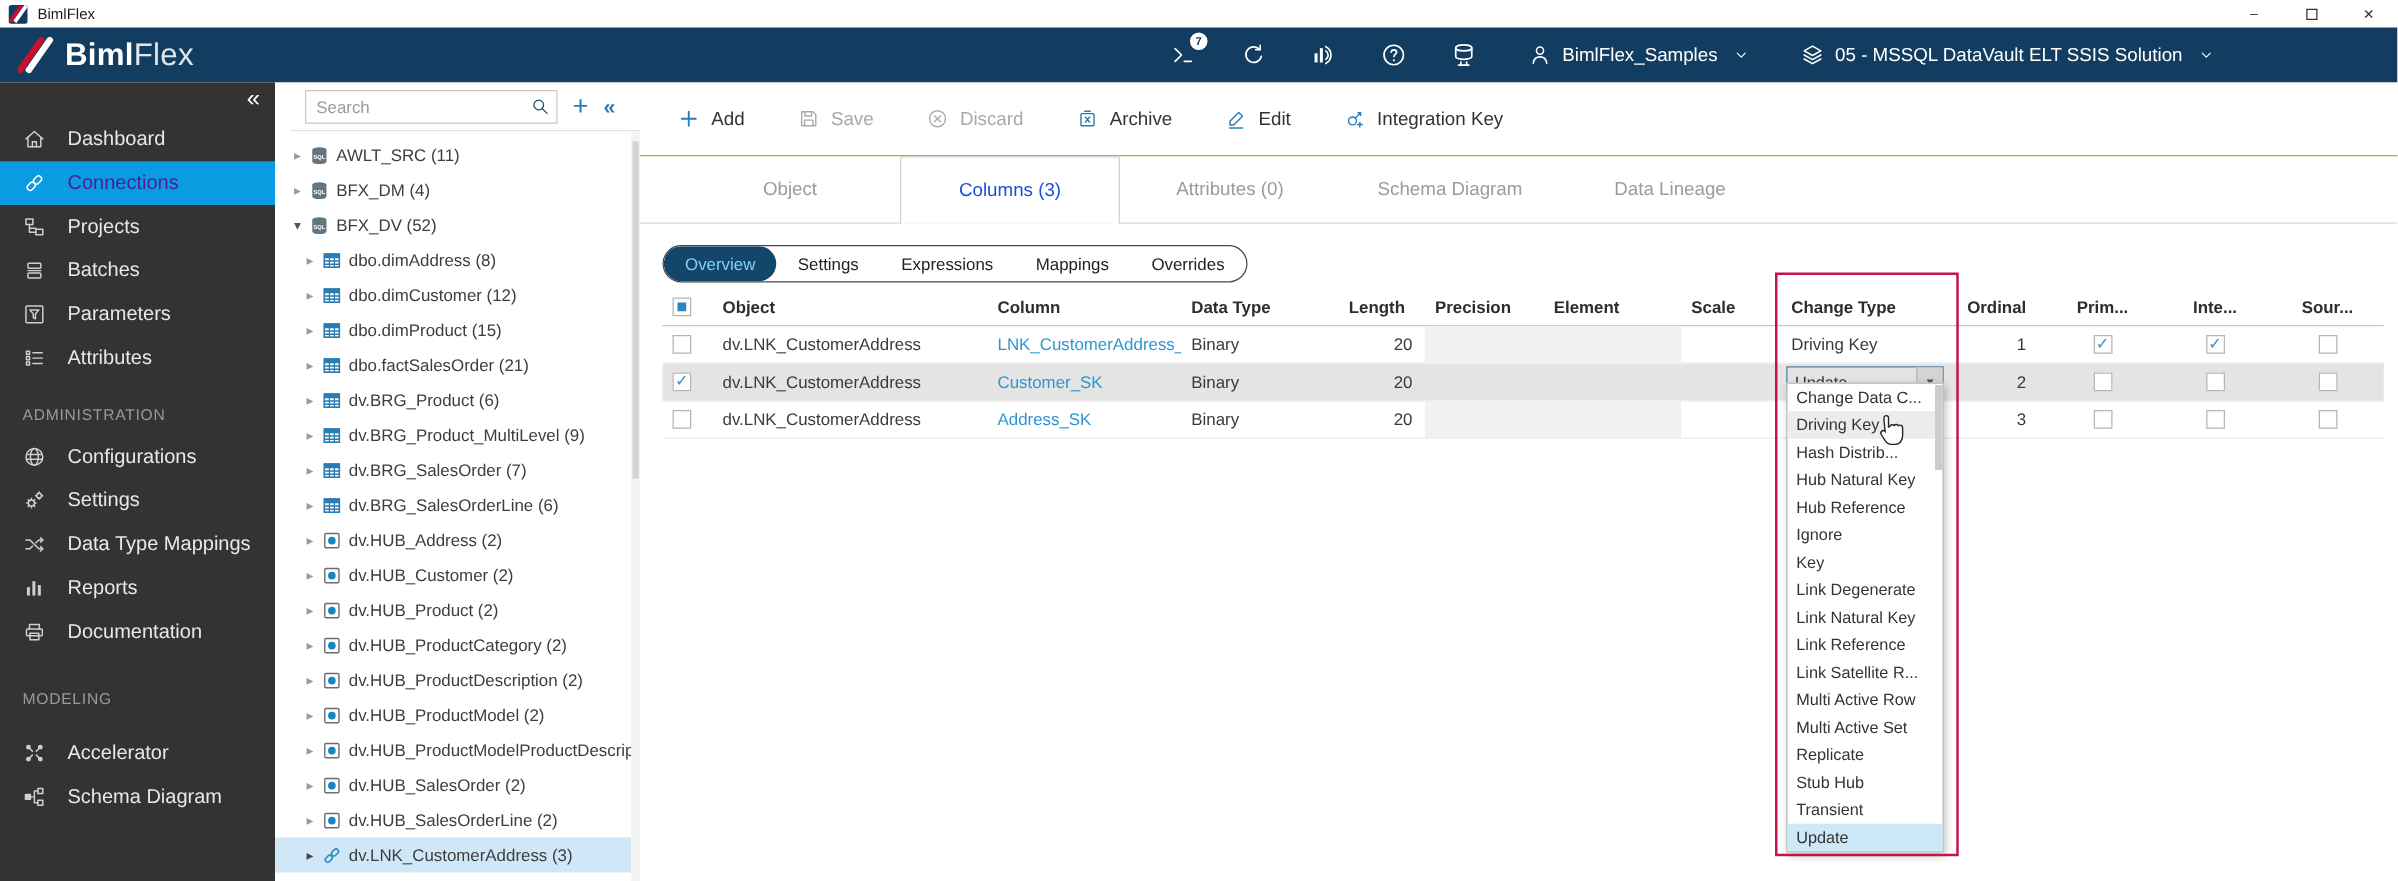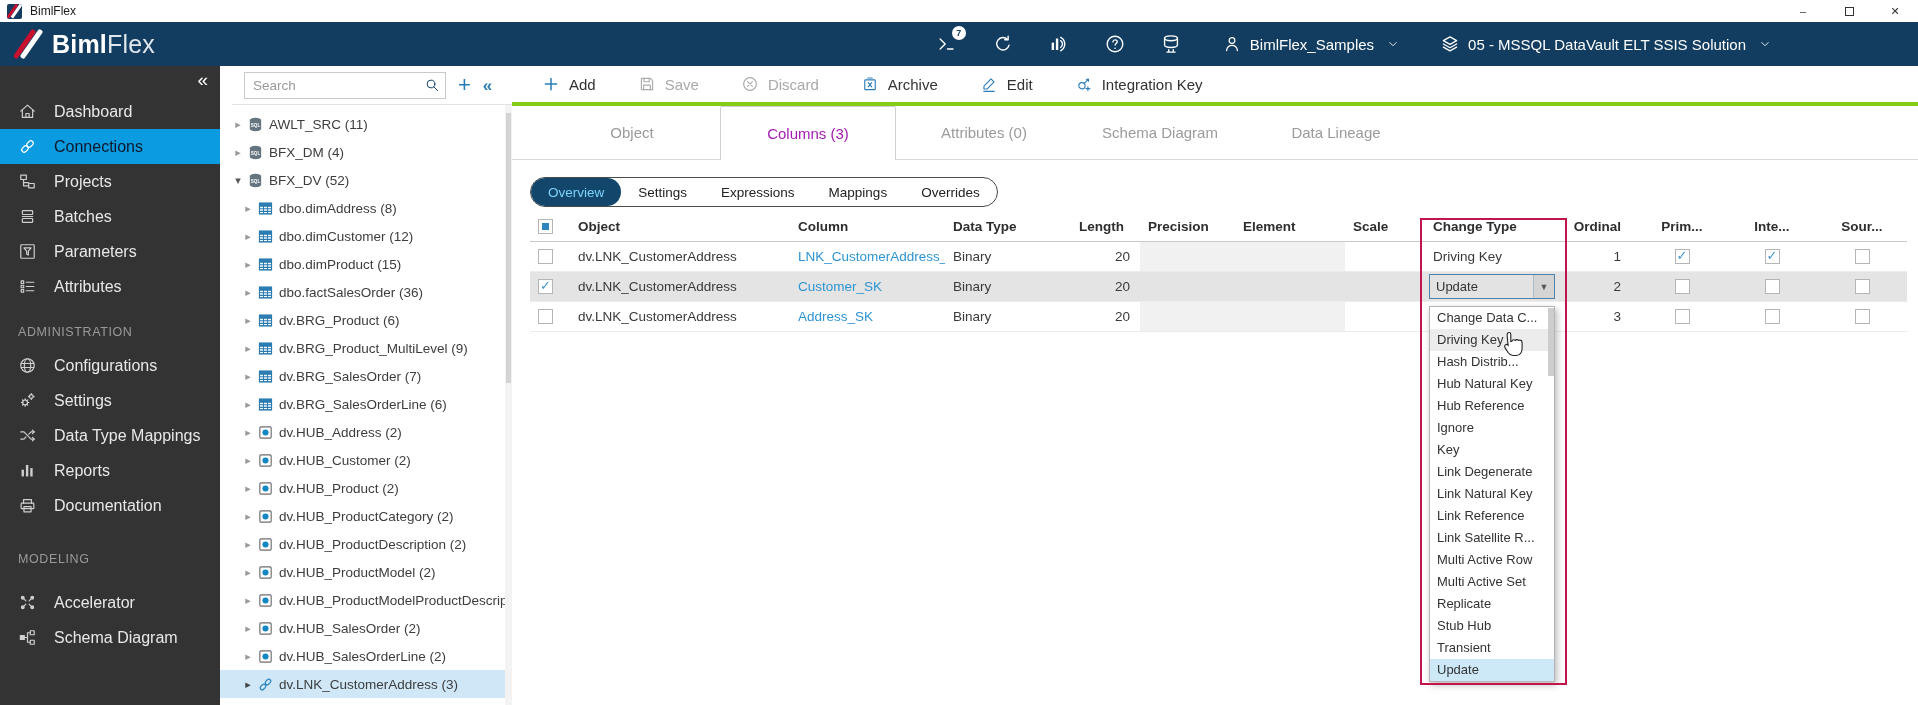--- a/index.html
+++ b/index.html
@@ -31,21 +31,21 @@
   .nav-ico .badge { position:absolute; top:-7px; right:-8px; background:#fff; color:#123d60; font-size:9px; font-weight:bold; width:14px; height:14px; border-radius:50%; display:flex; align-items:center; justify-content:center; }
   .nav-group { display:flex; align-items:center; gap:8px; margin-left:40px; font-size:15px; color:#fff; }
   .nav-group .gico { width:20px; height:20px; color:#fff; }
   .nav-group .chev { width:14px; height:14px; color:#fff; margin-left:4px; }
 
   
   .sidebar { position:absolute; top:66px; left:0; width:220px; bottom:0; background:#333333; padding-top:28px; }
   .sb-collapse { position:absolute; top:4px; right:12px; color:#fff; font-size:19px; line-height:1; cursor:default; }
   .sb-item { height:35px; display:flex; align-items:center; padding-left:18px; gap:17px; color:#e8e8e8; font-size:16px; cursor:default; }
   .sb-item .sico { width:19px; height:19px; color:#cfcfcf; flex:none; }
-  .sb-item.active { background:#0a9be0; color:#0f172a; }
+  .sb-item.active { background:#0a9be0; color:#4c1d95; }
   .sb-item.active .sico { color:#fff; }
   .sb-label { color:#9a9a9a; font-size:12.5px; letter-spacing:.6px; padding-left:18px; margin-top:12px; height:32px; line-height:32px; }
   .sb-label.model { margin-top:20px; margin-bottom:10px; }
 
   
   .treepanel { position:absolute; top:66px; left:220px; width:292px; bottom:0; background:#fff;padding-left:12px; }
   .tree-head { height:39px; display:flex; align-items:center; padding:0 10px 0 12px; gap:12px; border-bottom:1px solid #e3e3e3; }
   .searchwrap { position:relative; width:202px; }
   .searchwrap input { width:100%; height:27px; border:1px solid #c9c9c9; padding:0 26px 0 8px; font-size:13.5px; color:#333; font-family:"Liberation Sans",sans-serif; outline:none; }
   .searchwrap input::placeholder { color:#9a9a9a; }
@@ -59,29 +59,29 @@
   .titem .ticon { width:17px; height:17px; margin:0 5px 0 3px; flex:none; }
   .titem.d0 { padding-left:12px; }
   .titem.d1 { padding-left:22px; }
   .titem.sel { background:#cfe7f7; }
   .titem.sel .arr { color:#444; }
   .tree-scroll { position:absolute; top:39px; right:0; width:7px; bottom:0; background:#f3f3f3; }
   .tree-scroll .thumb { position:absolute; top:8px; left:1px; width:5px; height:270px; background:#d4d4d4; }
 
   
   .main { position:absolute; top:66px; left:512px; right:0; bottom:0; background:#fff; }
-  .toolbar { height:40px; border-bottom:4px solid #84cc16; display:flex; align-items:center; padding-left:30px; gap:42px; }
+  .toolbar { height:59px; border-bottom:1px solid #84cc16; display:flex; align-items:center; padding-left:30px; gap:42px; }
   .tbtn { display:flex; align-items:center; gap:9px; font-size:15px; color:#333; cursor:default; }
   .tbtn .tico { width:18px; height:18px; color:#2a7cb8; }
   .tbtn.disabled { color:#a8a8a8; }
   .tbtn.disabled .tico { color:#ababab; }
 
   .tabsrow { height:54px; display:flex; align-items:stretch; padding-left:32px; border-bottom:1px solid #d9d9d9; }
   .tab { width:176px; display:flex; align-items:center; justify-content:center; font-size:15px; color:#9b9b9b; cursor:default; }
-  .tab.active { background:#fff; border:1px solid #d0d0d0; border-bottom:none; color:#a21caf; margin-bottom:-1px; border-radius:2px 2px 0 0; }
+  .tab.active { background:#fff; border:1px solid #d0d0d0; border-bottom:none; color:#1d4ed8; margin-bottom:-1px; border-radius:2px 2px 0 0; }
 
   .subtabs { display:inline-flex; align-items:center; margin:17px 0 0 18px; border:1.5px solid #4a4a4a; border-radius:16px; height:30px; overflow:hidden; }
   .stab { padding:0 17px; font-size:13.5px; color:#222; line-height:27px; height:100%; display:flex; align-items:center; cursor:default; }
   .stab.active { background:#12466b; color:#7dd3fc; border-radius:15px; }
 
   
   .tablewrap { margin:5px 0 0 18px; width:1377px; }
   .trow { display:grid; grid-template-columns:40px 220px 155px 130px 65px 95px 110px 80px 137px 75px 90px 90px 90px; align-items:center; height:30px; font-size:13.5px; color:#3a3a3a; }
   .trow.head { font-weight:bold; color:#2e2e2e; border-bottom:1px solid #c9c9c9; }
   .trow.data { border-bottom:1px solid #ececec; cursor:default; }
@@ -440,21 +440,21 @@
       <div class="titem d1">
         <span class="arr">▸</span>
         <span class="ticon">
           <svg viewBox="0 0 24 24" width="100%" height="100%" fill="none" stroke="#2b7cb3" stroke-width="1.5">
             <rect x="3.5" y="4.5" width="17" height="15" fill="#fff"></rect>
             <rect x="3.5" y="4.5" width="17" height="4.2" fill="#2b7cb3" stroke="none"></rect>
             <path d="M3.5 8.7h17M3.5 12.4h17M3.5 16.1h17M9.2 8.7v11M14.8 8.7v11"></path>
             <rect x="3.5" y="4.5" width="17" height="15"></rect>
           </svg>
         </span>
-        <span>dbo.factSalesOrder (36)</span>
+        <span>dbo.factSalesOrder (21)</span>
       </div>
       <div class="titem d1">
         <span class="arr">▸</span>
         <span class="ticon">
           <svg viewBox="0 0 24 24" width="100%" height="100%" fill="none" stroke="#2b7cb3" stroke-width="1.5">
             <rect x="3.5" y="4.5" width="17" height="15" fill="#fff"></rect>
             <rect x="3.5" y="4.5" width="17" height="4.2" fill="#2b7cb3" stroke="none"></rect>
             <path d="M3.5 8.7h17M3.5 12.4h17M3.5 16.1h17M9.2 8.7v11M14.8 8.7v11"></path>
             <rect x="3.5" y="4.5" width="17" height="15"></rect>
           </svg>

